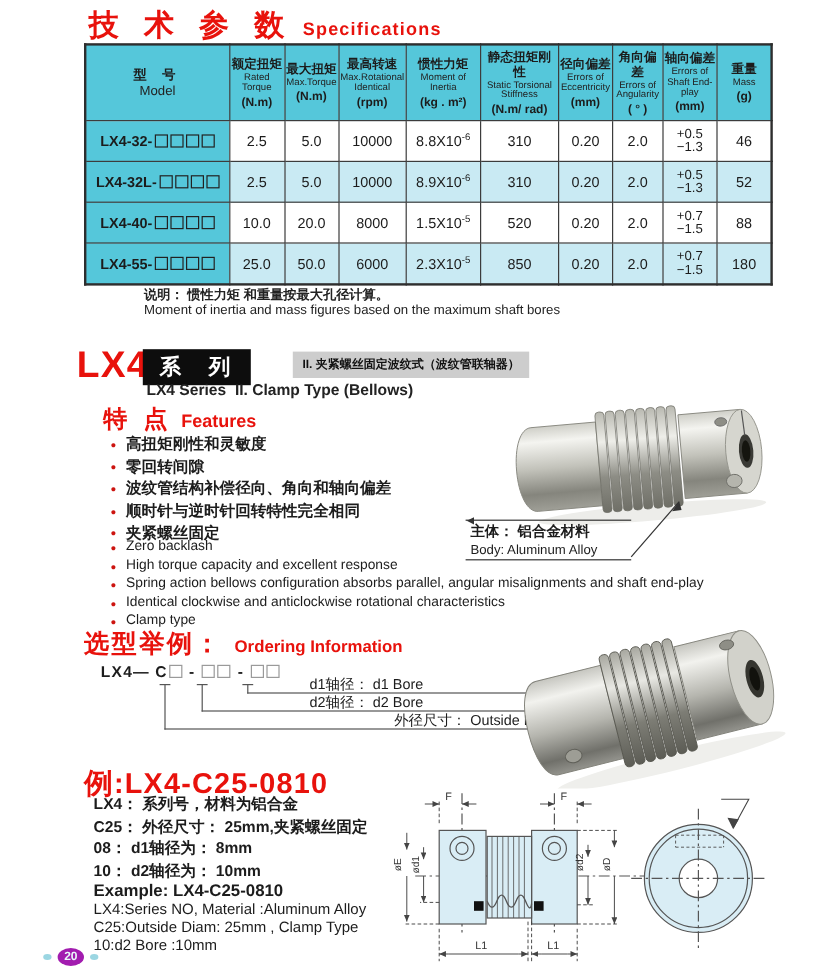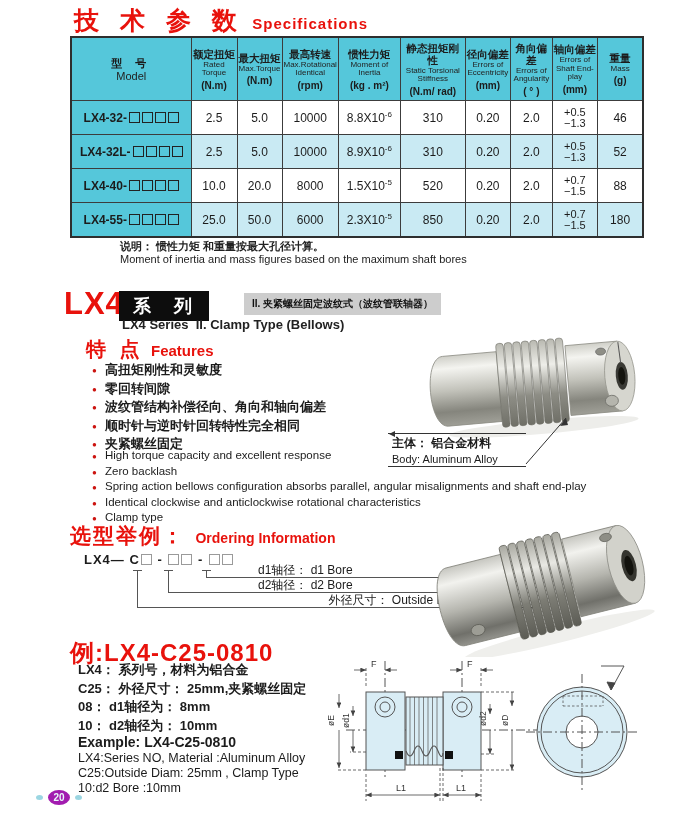--- a/index.html
+++ b/index.html
@@ -249,22 +249,22 @@
     <span class="en">Features</span>
   </div>
   <ul class="abs feat feat-zh">
       <li>高扭矩刚性和灵敏度</li>
       <li>零回转间隙</li>
       <li>波纹管结构补偿径向、角向和轴向偏差</li>
       <li>顺时针与逆时针回转特性完全相同</li>
       <li>夹紧螺丝固定</li>
     </ul>
   <ul class="abs feat feat-en">
+      <li>Zero backlash</li>
       <li>High torque capacity and excellent response</li>
-      <li>Zero backlash</li>
       <li>Spring action bellows configuration absorbs parallel, angular misalignments and shaft end-play</li>
       <li>Identical clockwise and anticlockwise rotational characteristics</li>
       <li>Clamp type</li>
     </ul>
 
   <svg class="abs" style="left:415px;top:326px" width="250" height="112" viewBox="0 0 250 112">
     <defs>
       <linearGradient id="p1m" x1="0" y1="0" x2="0" y2="1">
         <stop offset="0" stop-color="#cfcfc8"></stop>
           <stop offset="0.18" stop-color="#f4f4f0"></stop>

